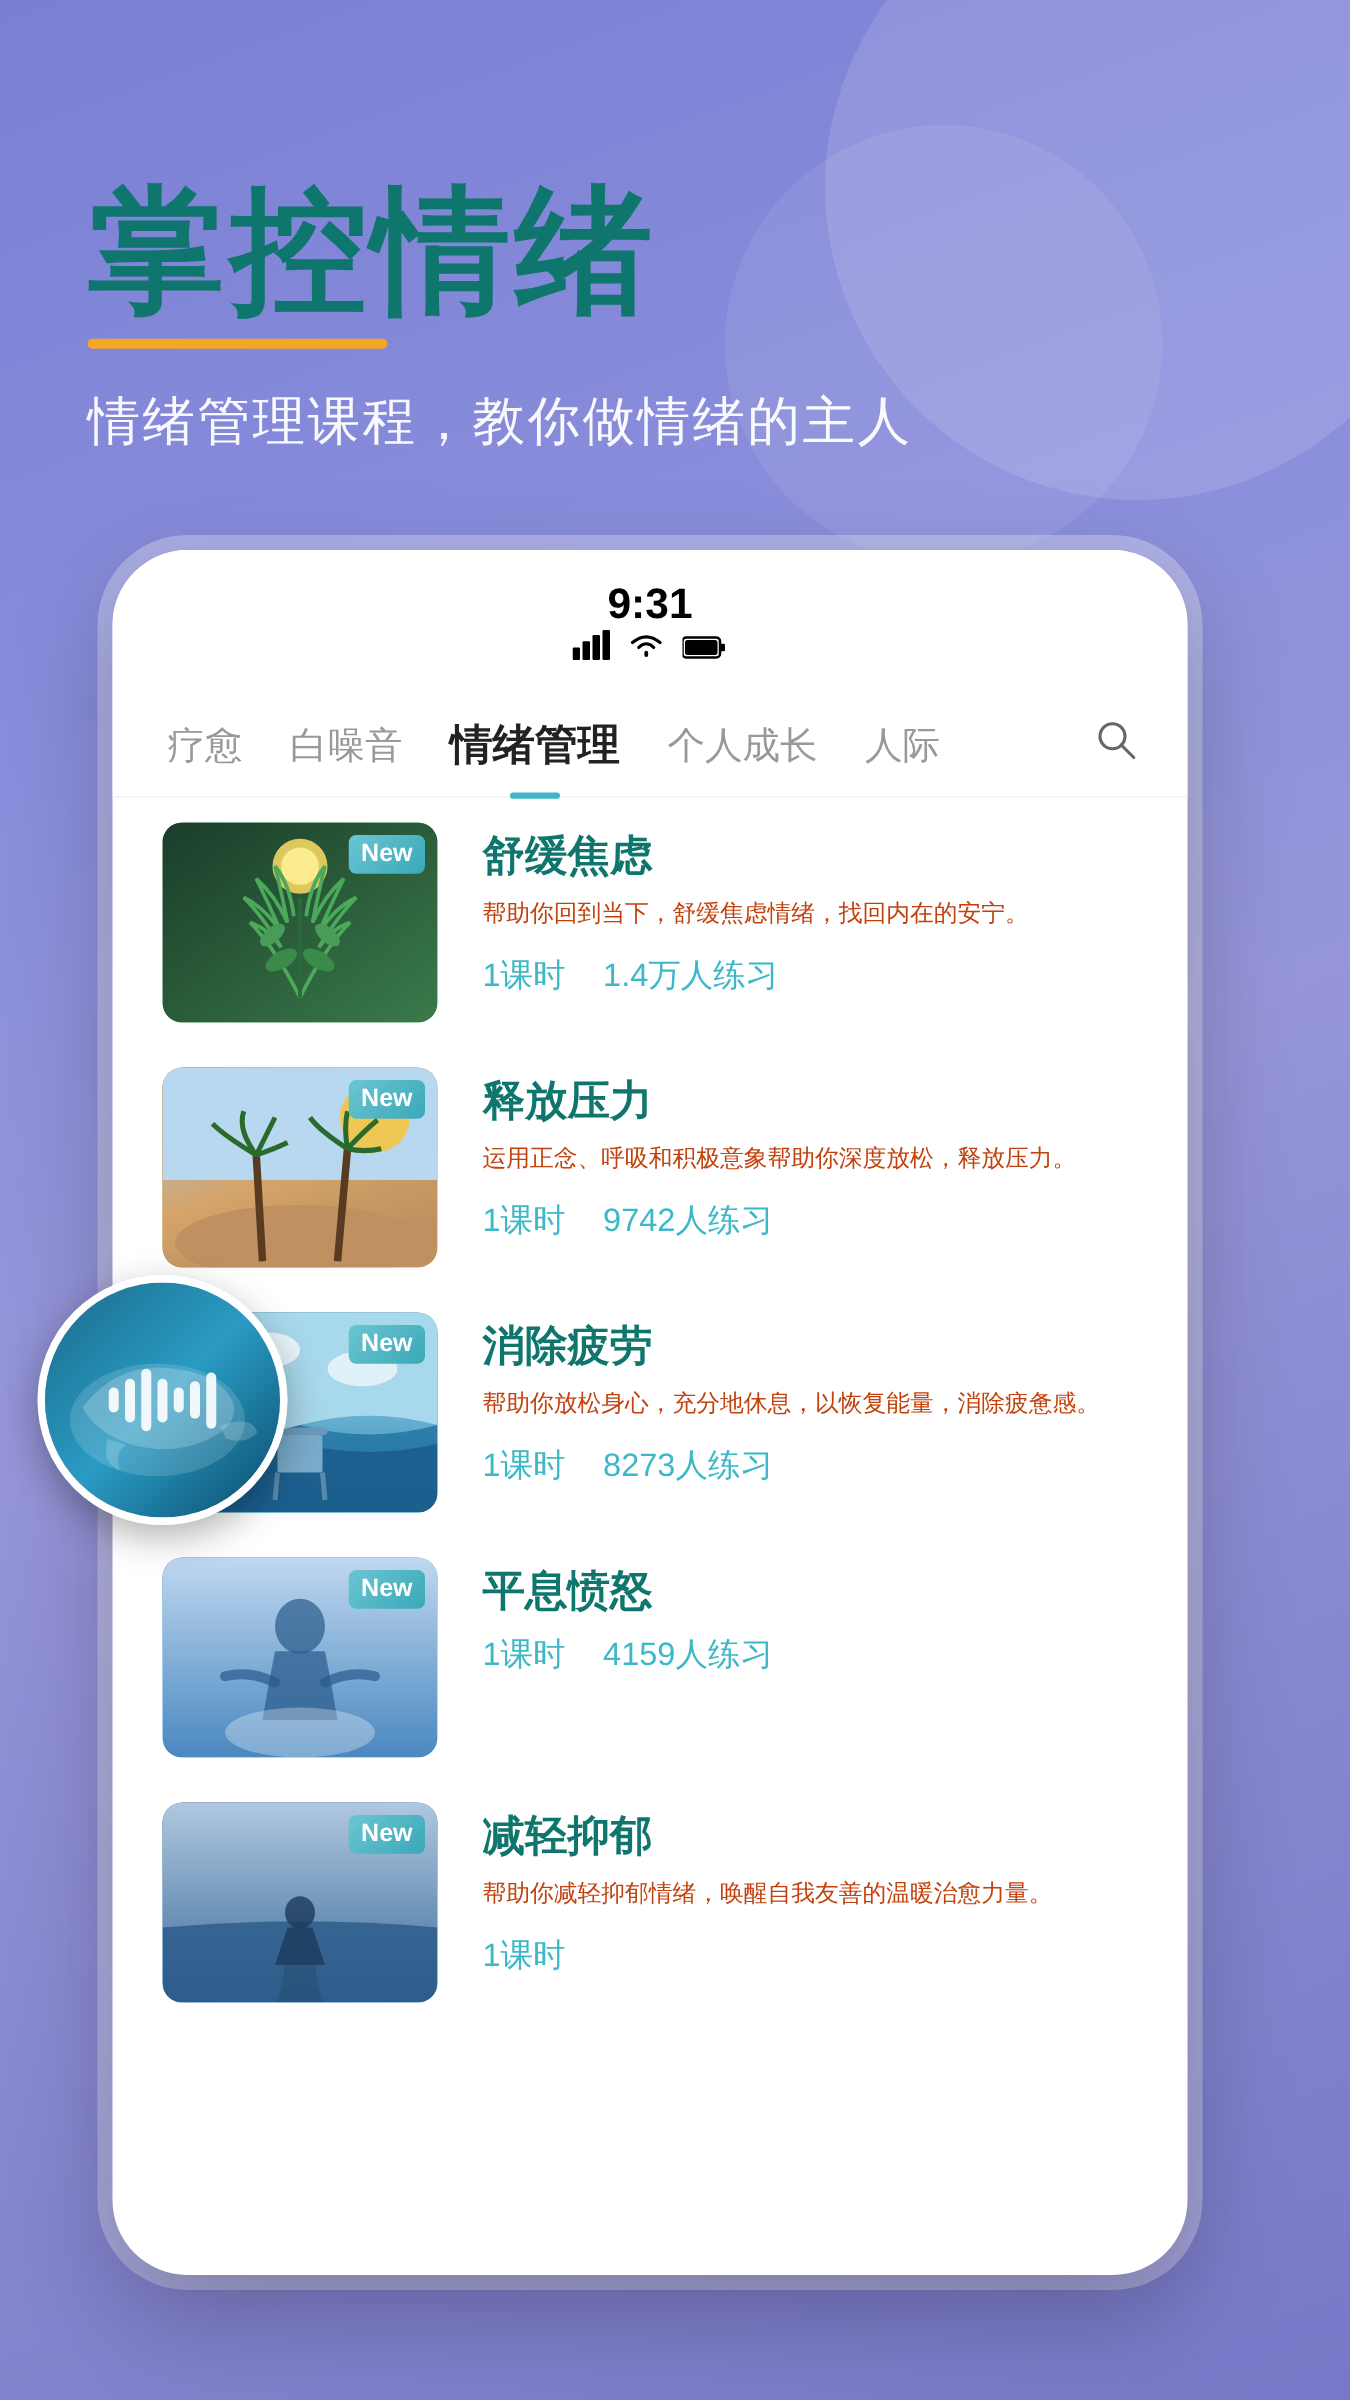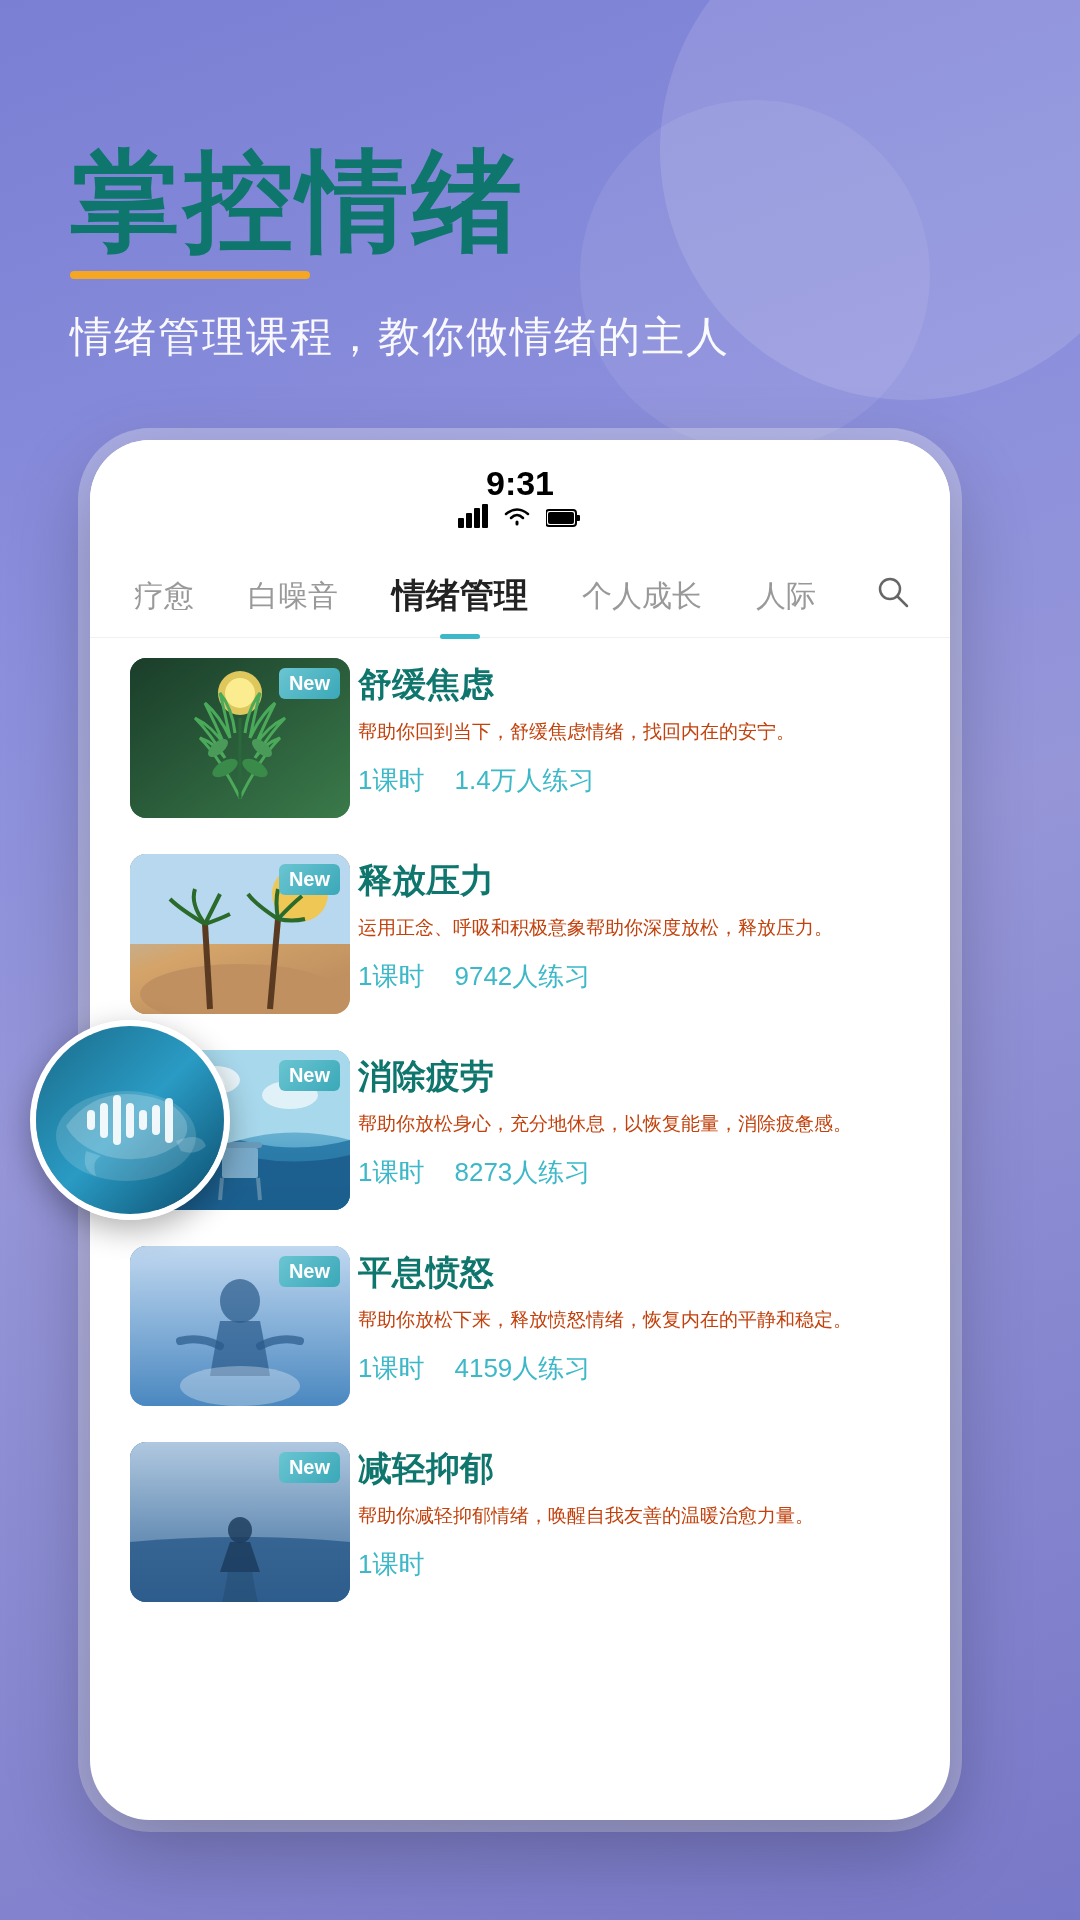--- a/index.html
+++ b/index.html
@@ -102,21 +102,21 @@
     .signal-icon, .wifi-icon, .battery-icon {
       font-size: 28px;
       color: #000;
     }
 
     
     .nav-tabs {
       display: flex;
       align-items: center;
       padding: 20px 40px 10px 40px;
-      gap: 46px;
+      gap: 30px;
       background: #ffffff;
       border-bottom: 1px solid #f0f0f0;
     }
     .nav-tab {
       font-size: 30px;
       color: #999;
       padding: 8px 4px;
       white-space: nowrap;
       cursor: pointer;
       position: relative;
@@ -145,21 +145,21 @@
 
     
     .course-list {
       padding: 20px 40px;
       overflow: hidden;
     }
     .course-item {
       display: flex;
       align-items: flex-start;
       margin-bottom: 36px;
-      gap: 8px;
+      gap: 36px;
     }
     .course-thumb {
       width: 220px;
       height: 160px;
       border-radius: 16px;
       overflow: hidden;
       flex-shrink: 0;
       position: relative;
     }
     .new-badge {
@@ -481,21 +481,20 @@
 
             <ellipse cx="110" cy="140" rx="60" ry="20" fill="rgba(255,255,255,0.3)"></ellipse>
 
             <path d="M90 100 Q70 90 50 95" stroke="#2a5a8a" stroke-width="8" fill="none" opacity="0.7" stroke-linecap="round"></path>
             <path d="M130 100 Q150 90 170 95" stroke="#2a5a8a" stroke-width="8" fill="none" opacity="0.7" stroke-linecap="round"></path>
           </svg>
           <div class="new-badge">New</div>
         </div>
         <div class="course-info">
           <div class="course-title">平息愤怒</div>
-          <div class="course-desc">帮助你放松下来，释放愤怒情绪，恢复内在的平静和稳定。</div>
           <div class="course-meta">
             <span>1课时</span>
             <span>4159人练习</span>
           </div>
         </div>
       </div>
 
       <div class="course-item">
         <div class="course-thumb thumb-5">
           <svg class="thumb-art" viewBox="0 0 220 160">

